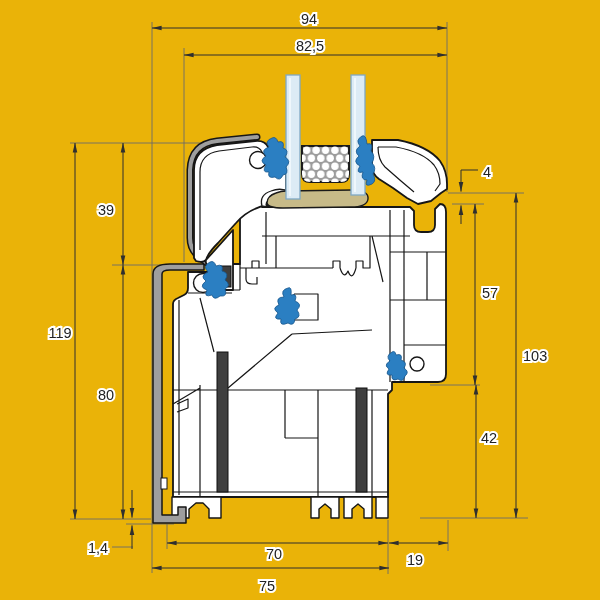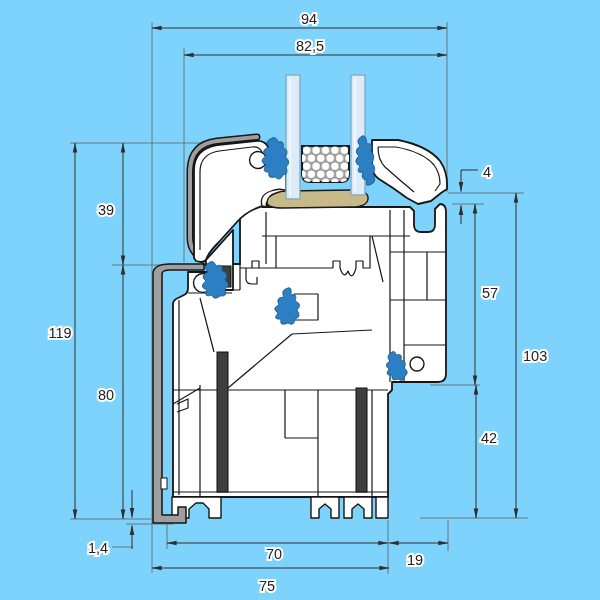--- a/index.html
+++ b/index.html
@@ -1,16 +1,16 @@
 <!DOCTYPE html>
 <html><head>
 <meta charset="utf-8">
 <style>
   html,body{margin:0;padding:0;background:#ffffff;}
-  .stage{position:relative;width:600px;height:600px;background:#7dd3fc;overflow:hidden;
+  .stage{position:relative;width:600px;height:600px;background:#eab308;overflow:hidden;
          font-family:"Liberation Sans", sans-serif;}
   svg{display:block;}
   .ext{stroke:#6b6b6b;stroke-width:0.9;fill:none;}
   .dim{stroke:#2f2f2f;stroke-width:1;fill:none;}
   .pvc{fill:#ffffff;stroke:#161616;stroke-width:1.8;stroke-linejoin:round;}
   .inner{fill:none;stroke:#161616;stroke-width:1.2;stroke-linejoin:round;}
   .gray{fill:#9e9e9e;stroke:#161616;stroke-width:1.5;stroke-linejoin:round;}
   .steel{fill:#3f3f3f;stroke:#111111;stroke-width:1;}
   .gasket{fill:#2b7fc2;stroke:#17568c;stroke-width:0.8;}
   .glass{fill:#dcebf5;stroke:#7fa8c4;stroke-width:1.3;}

